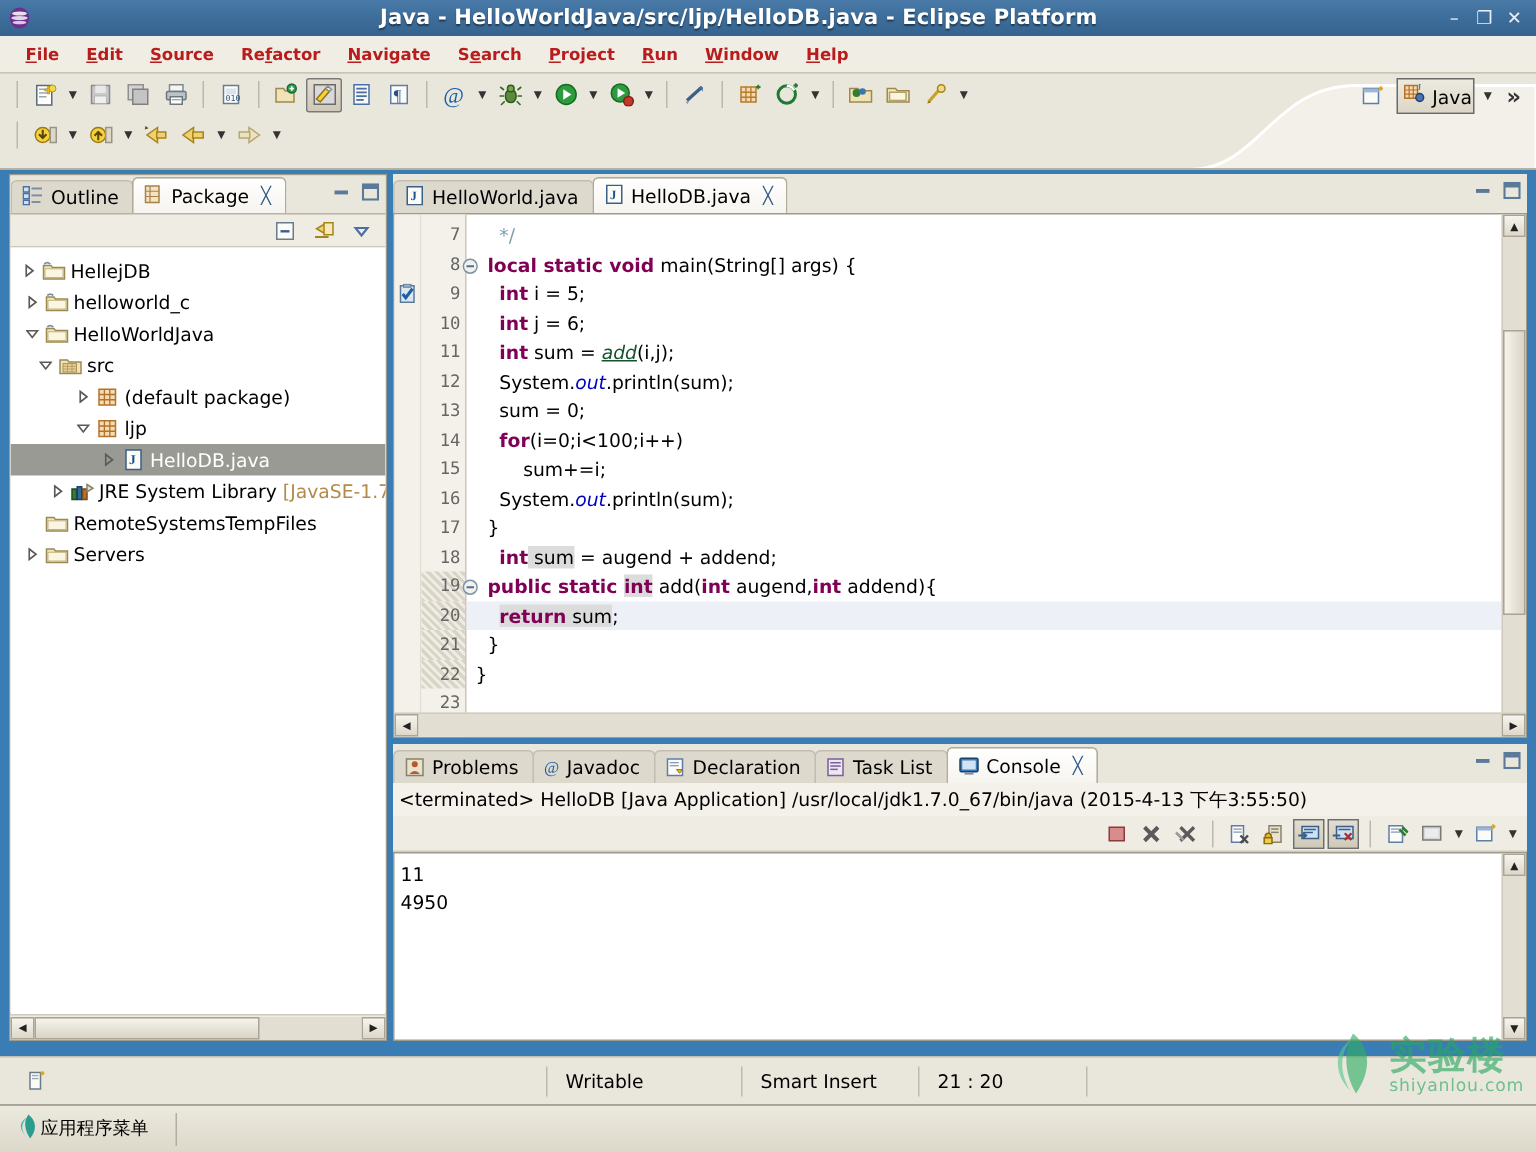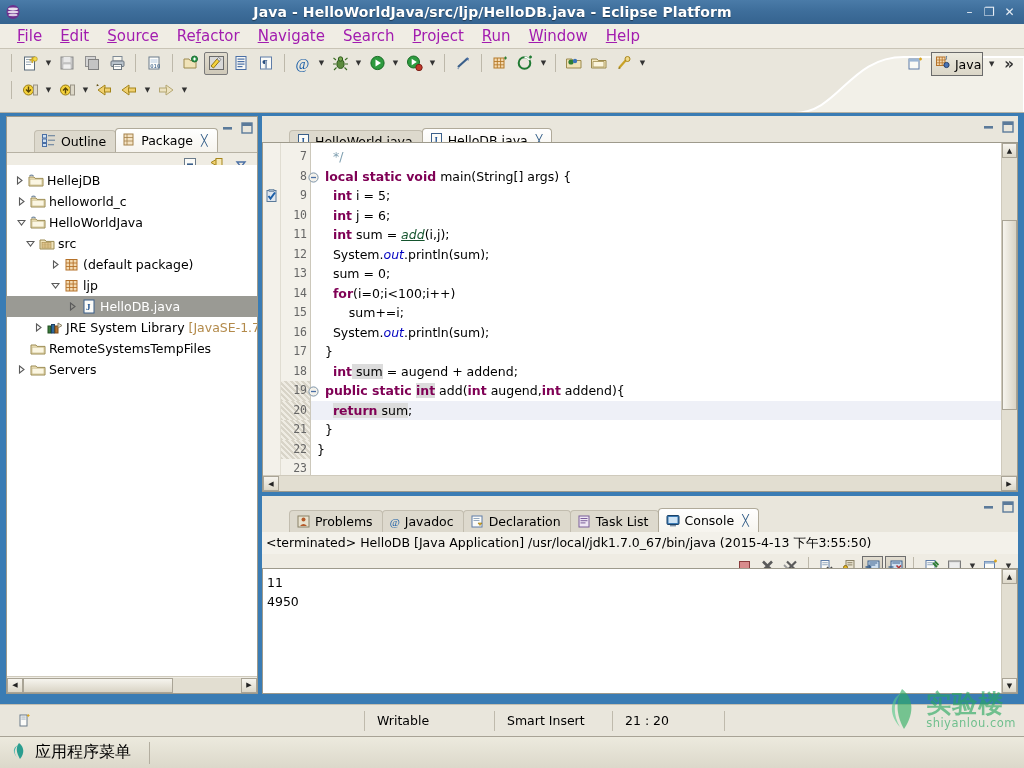--- a/index.html
+++ b/index.html
@@ -46,22 +46,22 @@
 
   
   .menubar {
     position: absolute; top: 24px; left: 0;
     width: 1024px; height: 25px;
     background: #f0ede4;
     border-bottom: 1px solid #c9c4b6;
     display: flex; align-items: center; padding-left: 8px;
   }
   .menu-item {
-    padding: 3px 9px; font-size: 15px; color: #a21caf;
-    cursor: default; white-space: nowrap;
+    padding: 3px 9px; font-size: 11px; color: #b91c1c;
+    cursor: default; white-space: nowrap; font-weight: bold;
   }
   .menu-item u { text-decoration: underline; }
 
   
   .toolbar-wrap {
     position: absolute; top: 49px; left: 0;
     width: 1024px; height: 64px;
     background: #e9e6dc;
     border-bottom: 1px solid #b7b2a4;
     overflow: hidden;
@@ -105,24 +105,23 @@
     padding: 2px 1px 2px 3px;
     border: 1px solid #6b6b6b;
     background: linear-gradient(to bottom,#eceadf,#dbd6c7);
     font-size: 12.5px; cursor: default;
   }
   .persp-quote { font-size: 15px; font-weight: bold; color: #333; padding: 0 4px; }
 
   
   .panel { position: absolute; background: #f3f1ea; }
   .tabstrip {
-    height: 36px; display: flex; align-items: flex-end;
+    height: 26px; display: flex; align-items: flex-end;
     background: #e9e6dc;
     position: relative;
-    padding-left: 27px;
   }
   .vtab {
     display: flex; align-items: center; gap: 5px;
     height: 22px; padding: 0 9px 0 7px;
     font-size: 12.5px; color: #000;
     background: #ddd9cd;
     border: 1px solid #c2bdaf; border-bottom: none;
     border-radius: 4px 4px 0 0;
     margin-right: -1px;
     cursor: default; white-space: nowrap;
@@ -334,22 +333,22 @@
 
   
   .taskbar {
     position: absolute; left: 0; bottom: 0;
     width: 1024px; height: 32px;
     background: linear-gradient(to bottom,#eceade,#dcd8ca);
     border-top: 1px solid #a8a396;
     display: flex; align-items: center;
   }
   .tk-item {
-    display: flex; align-items: center; gap: 8px;
-    padding: 0 10px; font-size: 16px; color: #000;
+    display: flex; align-items: center; 
+    padding: 0 10px; font-size: 12px; color: #000;
     cursor: default;
   }
   .tk-sep { width: 1px; height: 22px; background: #b3aea0; margin-left: 8px; }
 </style>
 </head>
 <body>
 
 <div id="app">
 
   <div class="titlebar">

